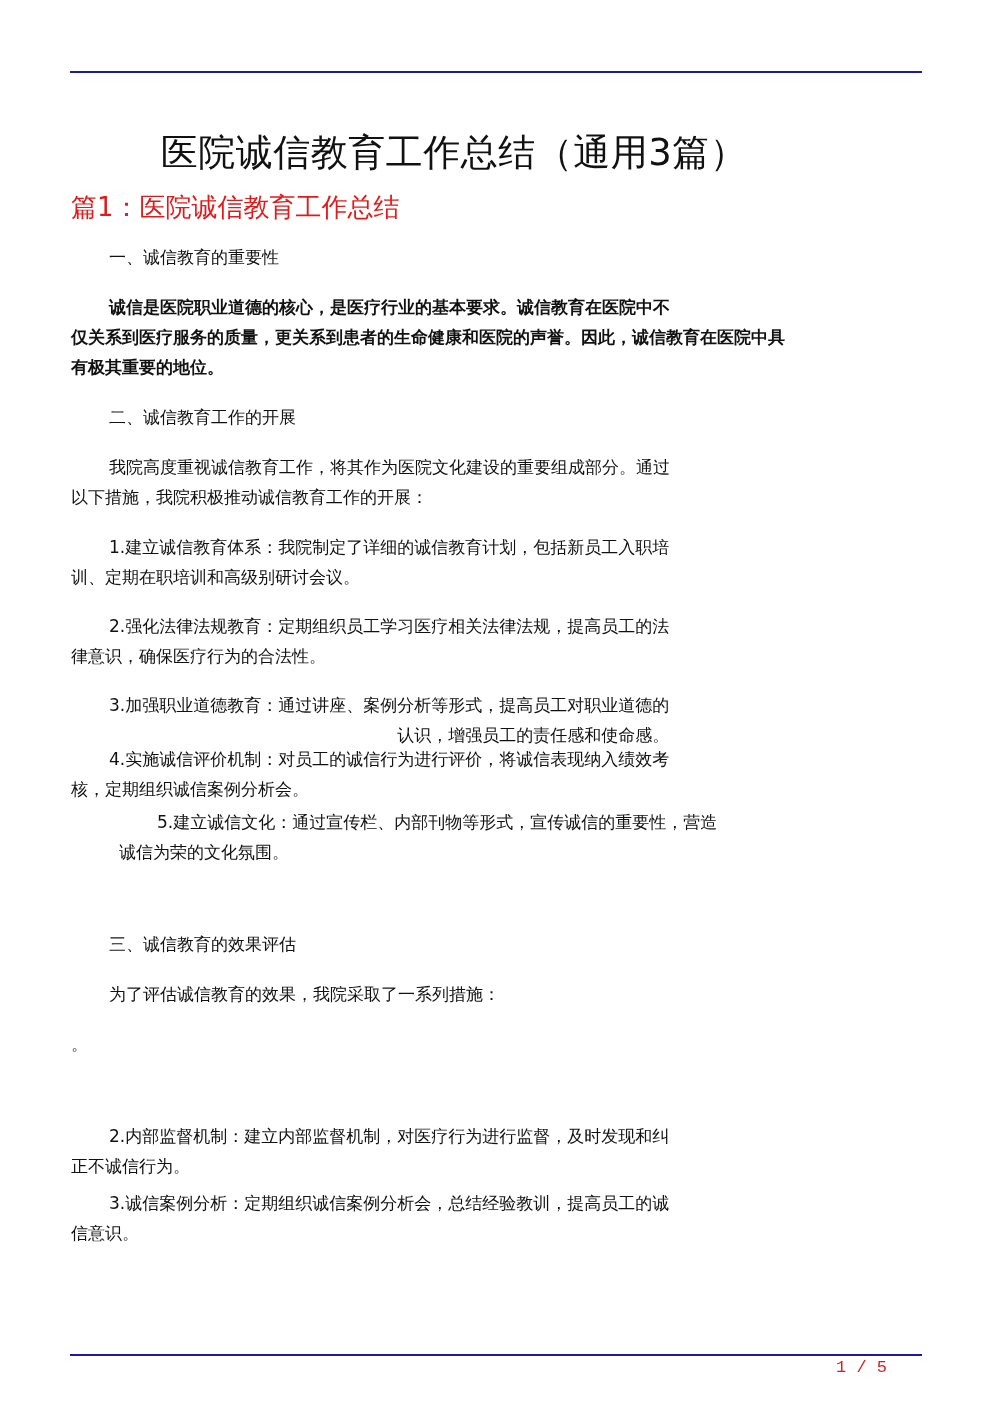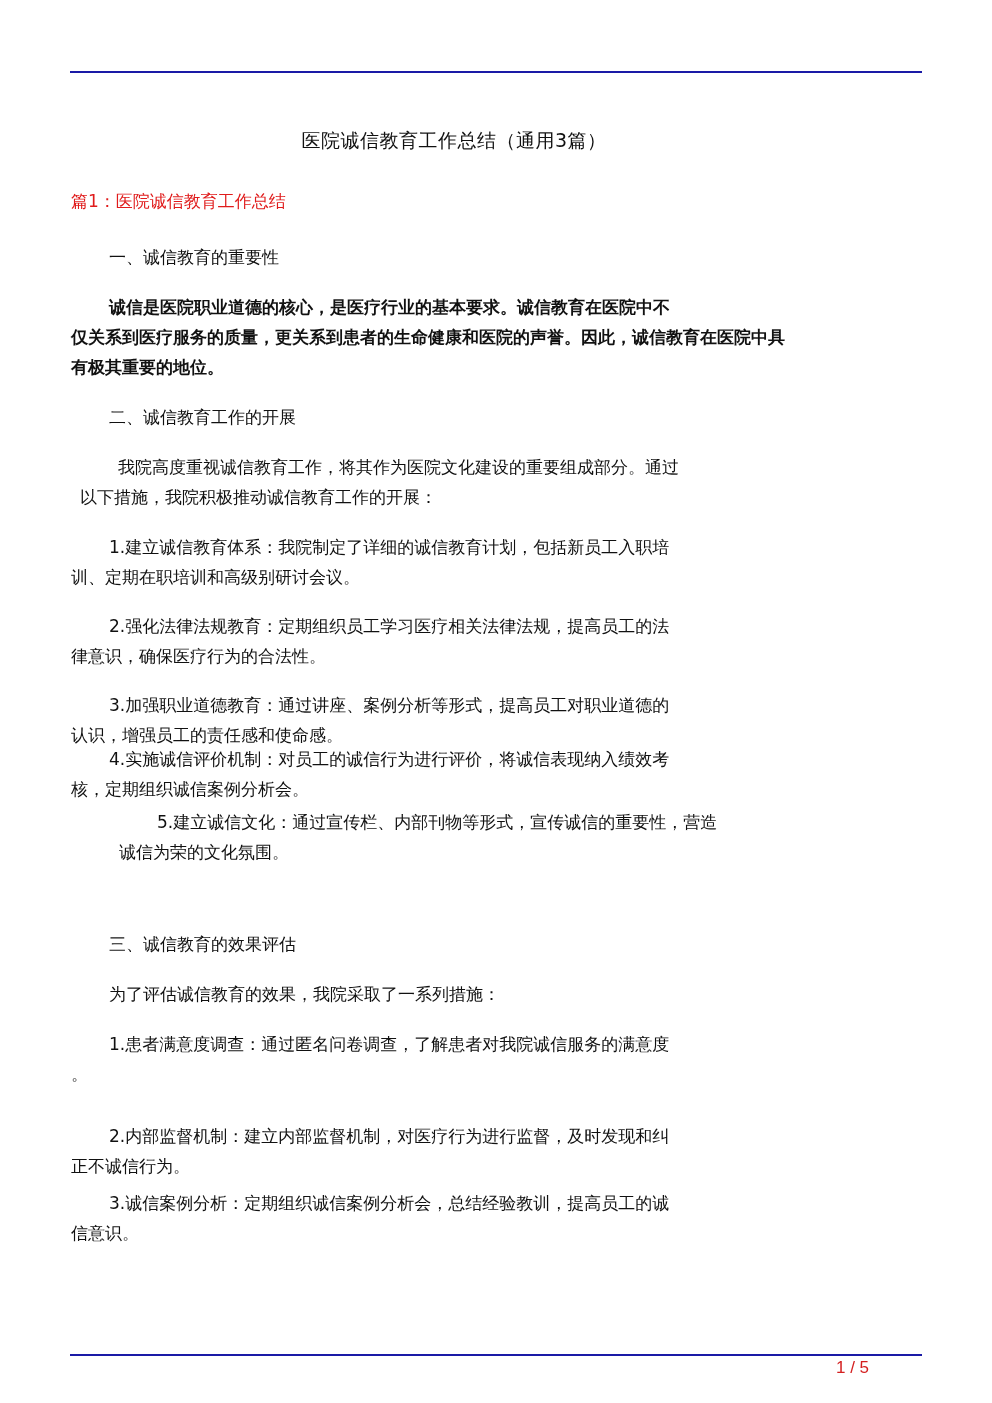--- a/index.html
+++ b/index.html
@@ -2,27 +2,27 @@
 <html><head>
 <meta charset="utf-8">
 <style>
   html, body { margin: 0; padding: 0; background: #ffffff; }
   body { width: 992px; height: 1403px; position: relative; overflow: hidden;
          font-family: "DejaVu Sans", "Liberation Sans", sans-serif; color: #111; }
   .rule { position: absolute; left: 70px; width: 852px; height: 2px; background: #1a1aa6; }
   .rule.top { top: 71px; }
   .rule.bottom { top: 1354px; }
   .title { position: absolute; top: 128px; left: 0; width: 908px; text-align: center;
-           font-size: 19px; color: #111; letter-spacing: 0.5px; }
-  .section-heading { position: absolute; top: 190px; left: 71px; font-size: 17px; color: #e01b1b; }
+           font-size: 37px; color: #111; letter-spacing: 0.5px; }
+  .section-heading { position: absolute; top: 190px; left: 71px; font-size: 26px; color: #e01b1b; }
   .body-text { position: absolute; left: 71px; font-size: 17px; line-height: 30px; color: #111; }
   .line { white-space: nowrap; display: block; }
   .indent { padding-left: 38px; }
   .page-num { position: absolute; top: 1358px; left: 836px; font-size: 17px; color: #d42020;
-              font-family: Liberation Sans, sans-serif; }
+              font-family: Liberation Mono, monospace; }
 </style>
 </head>
 <body>
 
 <div class="rule top"></div>
 
 <div class="title">医院诚信教育工作总结（通用3篇）</div>
 
 <div class="section-heading">篇1：医院诚信教育工作总结</div>
 
@@ -31,52 +31,51 @@
       <span class="line indent">一、诚信教育的重要性</span>
     </div>
     <div class="body-text" style="top: 292px; font-weight: bold;">
       <span class="line indent">诚信是医院职业道德的核心，是医疗行业的基本要求。诚信教育在医院中不</span>
       <span class="line">仅关系到医疗服务的质量，更关系到患者的生命健康和医院的声誉。因此，诚信教育在医院中具</span>
       <span class="line">有极其重要的地位。</span>
     </div>
     <div class="body-text" style="top: 402px;">
       <span class="line indent">二、诚信教育工作的开展</span>
     </div>
-    <div class="body-text" style="top: 452px; margin-left: 9px;">
+    <div class="body-text" style="top: 452px;">
       <span class="line indent">我院高度重视诚信教育工作，将其作为医院文化建设的重要组成部分。通过</span>
       <span class="line">以下措施，我院积极推动诚信教育工作的开展：</span>
     </div>
     <div class="body-text" style="top: 532px;">
       <span class="line indent">1.建立诚信教育体系：我院制定了详细的诚信教育计划，包括新员工入职培</span>
       <span class="line">训、定期在职培训和高级别研讨会议。</span>
     </div>
     <div class="body-text" style="top: 611px;">
       <span class="line indent">2.强化法律法规教育：定期组织员工学习医疗相关法律法规，提高员工的法</span>
       <span class="line">律意识，确保医疗行为的合法性。</span>
     </div>
-    <div class="body-text" style="top: 690px;">
+    <div class="body-text" style="top: 690px; text-align: right;">
       <span class="line indent">3.加强职业道德教育：通过讲座、案例分析等形式，提高员工对职业道德的</span>
       <span class="line">认识，增强员工的责任感和使命感。</span>
     </div>
     <div class="body-text" style="top: 744px;">
       <span class="line indent">4.实施诚信评价机制：对员工的诚信行为进行评价，将诚信表现纳入绩效考</span>
       <span class="line">核，定期组织诚信案例分析会。</span>
     </div>
     <div class="body-text" style="top: 807px; margin-left: 48px;">
       <span class="line indent">5.建立诚信文化：通过宣传栏、内部刊物等形式，宣传诚信的重要性，营造</span>
       <span class="line">诚信为荣的文化氛围。</span>
     </div>
     <div class="body-text" style="top: 929px;">
       <span class="line indent">三、诚信教育的效果评估</span>
     </div>
     <div class="body-text" style="top: 979px;">
       <span class="line indent">为了评估诚信教育的效果，我院采取了一系列措施：</span>
     </div>
     <div class="body-text" style="top: 1029px;">
-      <span class="line indent">1.患者满意度调查：通过匿名问卷调查，了解患者对我院诚信服务的满意度</span>
       <span class="line">。</span>
     </div>
     <div class="body-text" style="top: 1109px; margin-top: 12px;">
       <span class="line indent">2.内部监督机制：建立内部监督机制，对医疗行为进行监督，及时发现和纠</span>
       <span class="line">正不诚信行为。</span>
     </div>
     <div class="body-text" style="top: 1188px;">
       <span class="line indent">3.诚信案例分析：定期组织诚信案例分析会，总结经验教训，提高员工的诚</span>
       <span class="line">信意识。</span>
     </div>

